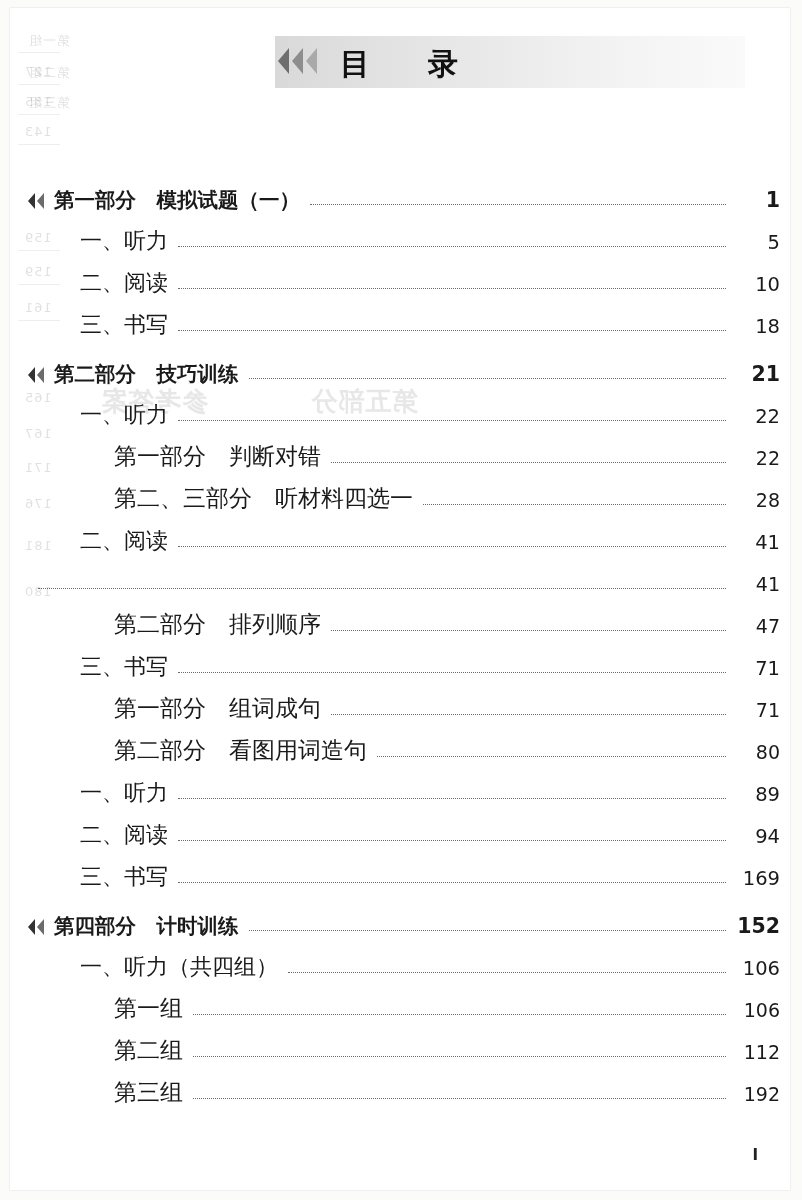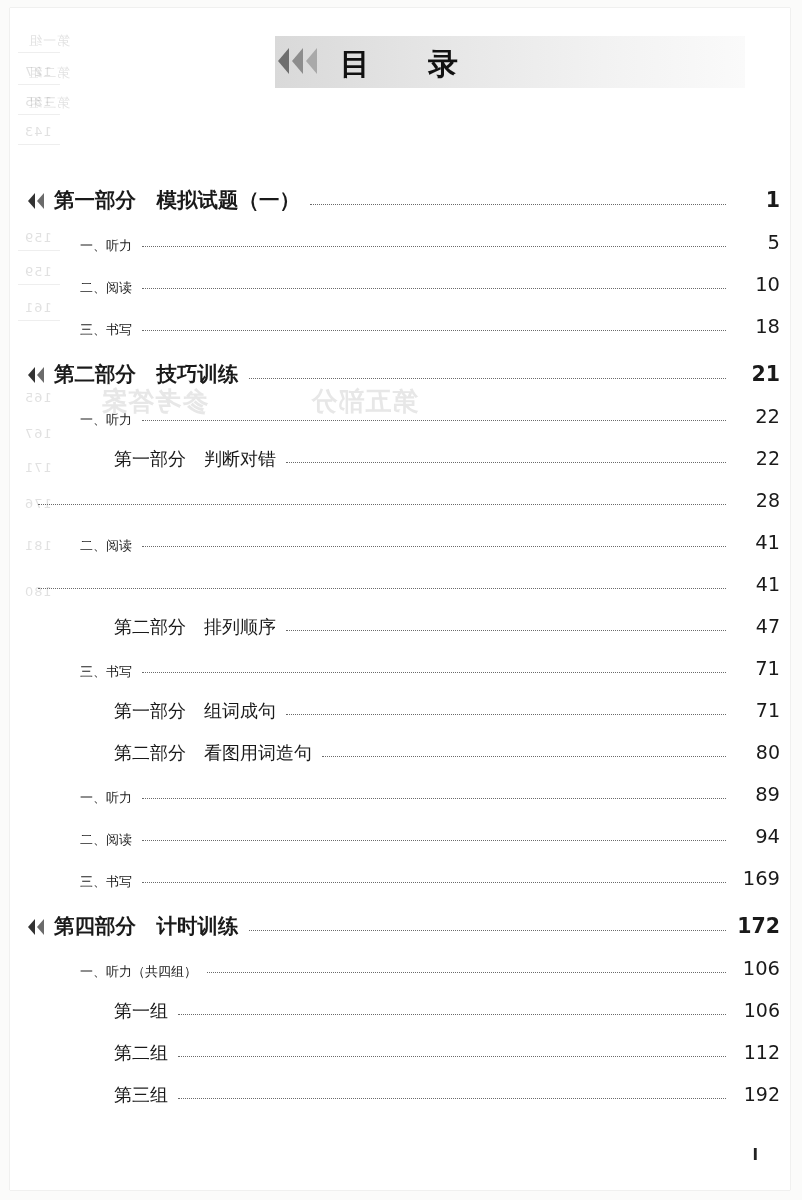--- a/index.html
+++ b/index.html
@@ -144,25 +144,25 @@
     display: block;
     width: 0;
     height: 0;
     border-top: 8px solid transparent;
     border-bottom: 8px solid transparent;
     border-right: 7px solid #333;
   }
   .arrow-bullet i.a2 { border-right-color: #6b6b6b; }
 
   
-  .row.lvl1 .label { margin-left: 52px; font-size: 13px; }
+  .row.lvl1 .label { margin-left: 52px; font-size: 22px; }
   .row.lvl1 .page-no { font-size: 19.5px; }
 
   
-  .row.lvl2 .label { margin-left: 86px; font-size: 18px; }
+  .row.lvl2 .label { margin-left: 86px; font-size: 23px; }
   .row.lvl2 .page-no { font-size: 19px; }
 
   .folio {
     position: absolute;
     right: 32px;
     bottom: 26px;
     font-size: 15px;
     font-weight: bold;
     color: #222;
   }
@@ -246,20 +246,21 @@
           <span class="label">一、听力</span>
           <span class="dots"></span>
           <span class="page-no">22</span>
         </div>
         <div class="row lvl2">
           <span class="label">第一部分　判断对错</span>
           <span class="dots"></span>
           <span class="page-no">22</span>
         </div>
         <div class="row lvl2">
+          <span class="label">第二、三部分　听材料四选一</span>
           <span class="dots"></span>
           <span class="page-no">28</span>
         </div>
         <div class="row lvl1">
           <span class="label">二、阅读</span>
           <span class="dots"></span>
           <span class="page-no">41</span>
         </div>
         <div class="row lvl2">
           <span class="dots"></span>
@@ -300,21 +301,21 @@
           <span class="dots"></span>
           <span class="page-no">169</span>
         </div>
         <div class="row lvl0">
           <span class="arrow-bullet">
             <i class="a1"></i>
             <i class="a2"></i>
           </span>
           <span class="label">第四部分　计时训练</span>
           <span class="dots"></span>
-          <span class="page-no">172</span>
+          <span class="page-no">152</span>
         </div>
         <div class="row lvl1">
           <span class="label">一、听力（共四组）</span>
           <span class="dots"></span>
           <span class="page-no">106</span>
         </div>
         <div class="row lvl2">
           <span class="label">第一组</span>
           <span class="dots"></span>
           <span class="page-no">106</span>

